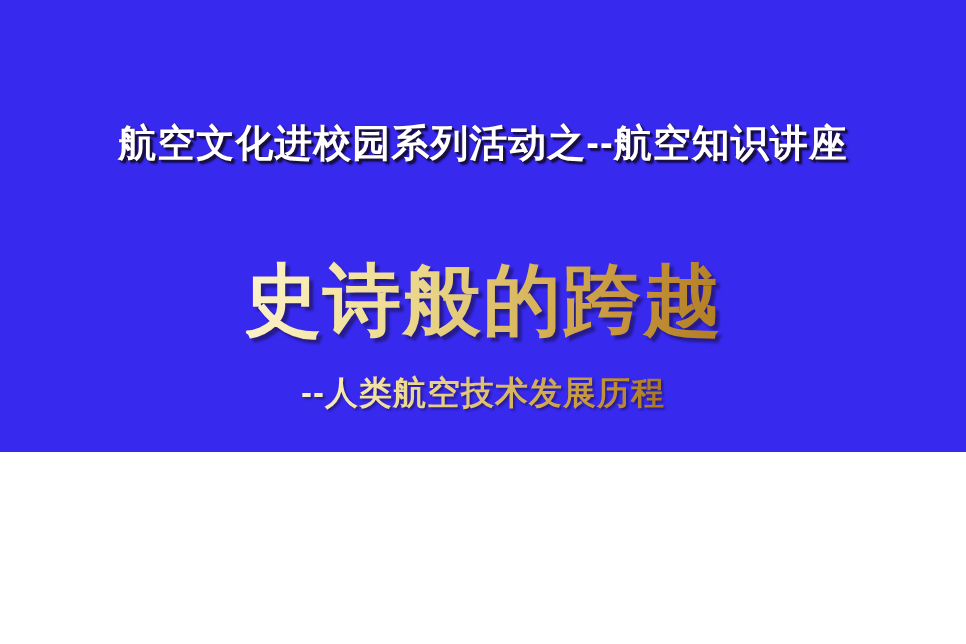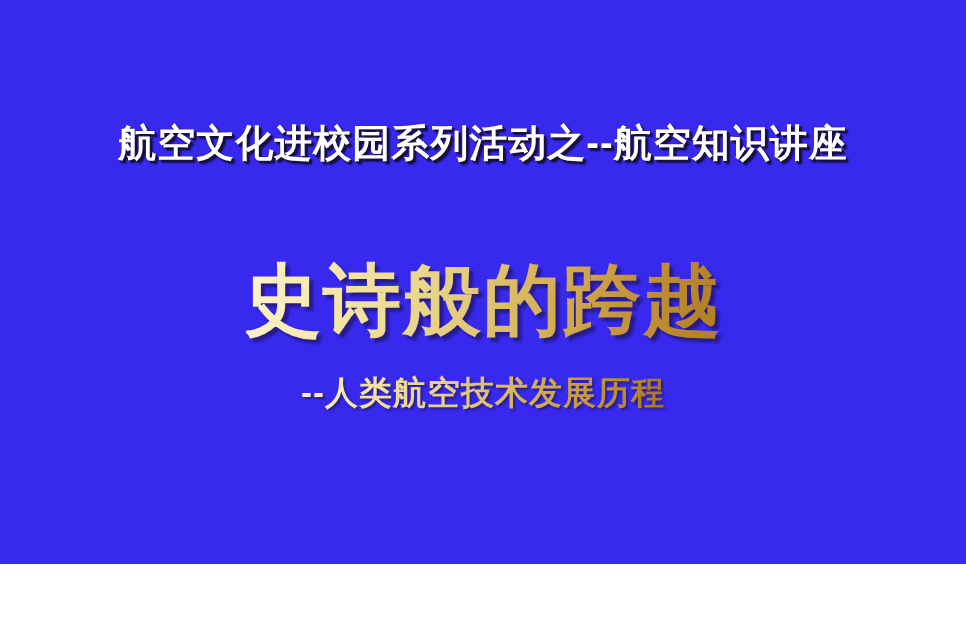--- a/index.html
+++ b/index.html
@@ -9,21 +9,21 @@
   body {
     width: 966px;
     height: 644px;
     overflow: hidden;
     font-family: "Liberation Sans", "DejaVu Sans", sans-serif;
   }
 
   #slide {
     position: relative;
     width: 966px;
-    height: 564px;
+    height: 452px;
     background: #3729ee;
     overflow: hidden;
   }
 
   
   #event-line {
     position: absolute;
     left: 0;
     right: 0;
     top: 118px;

